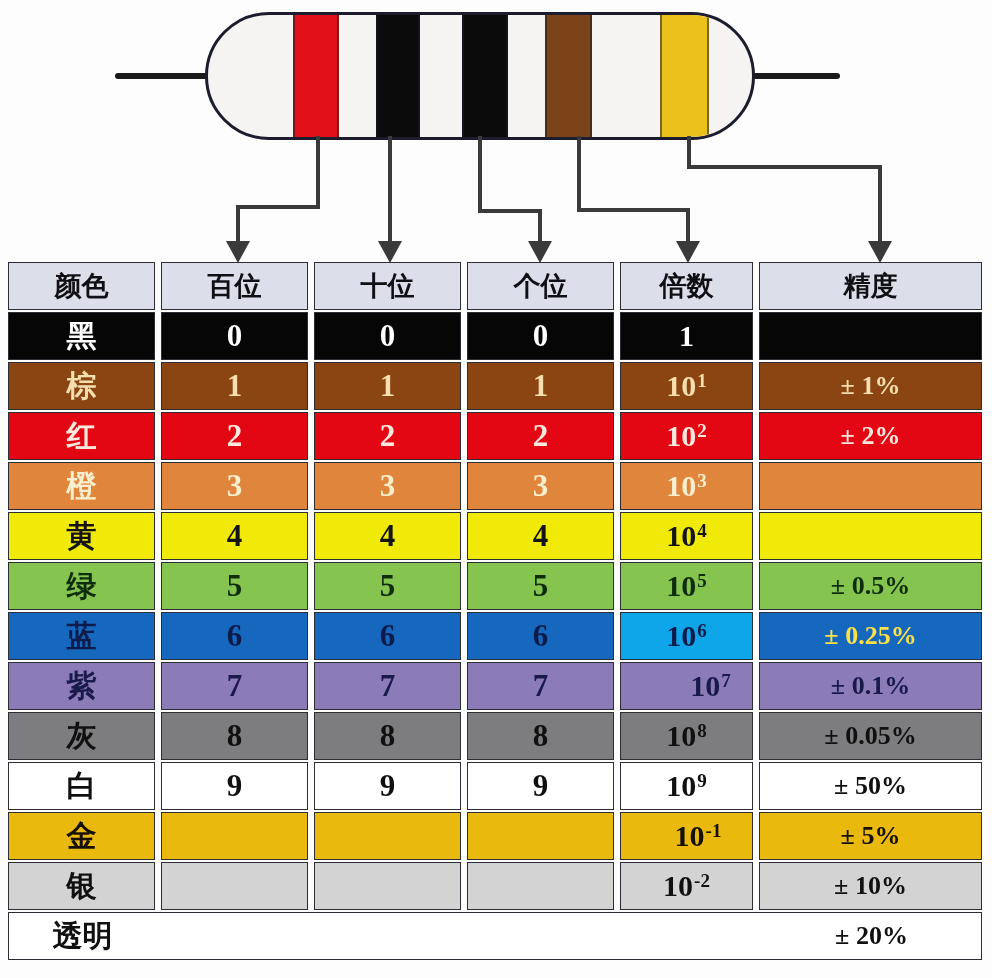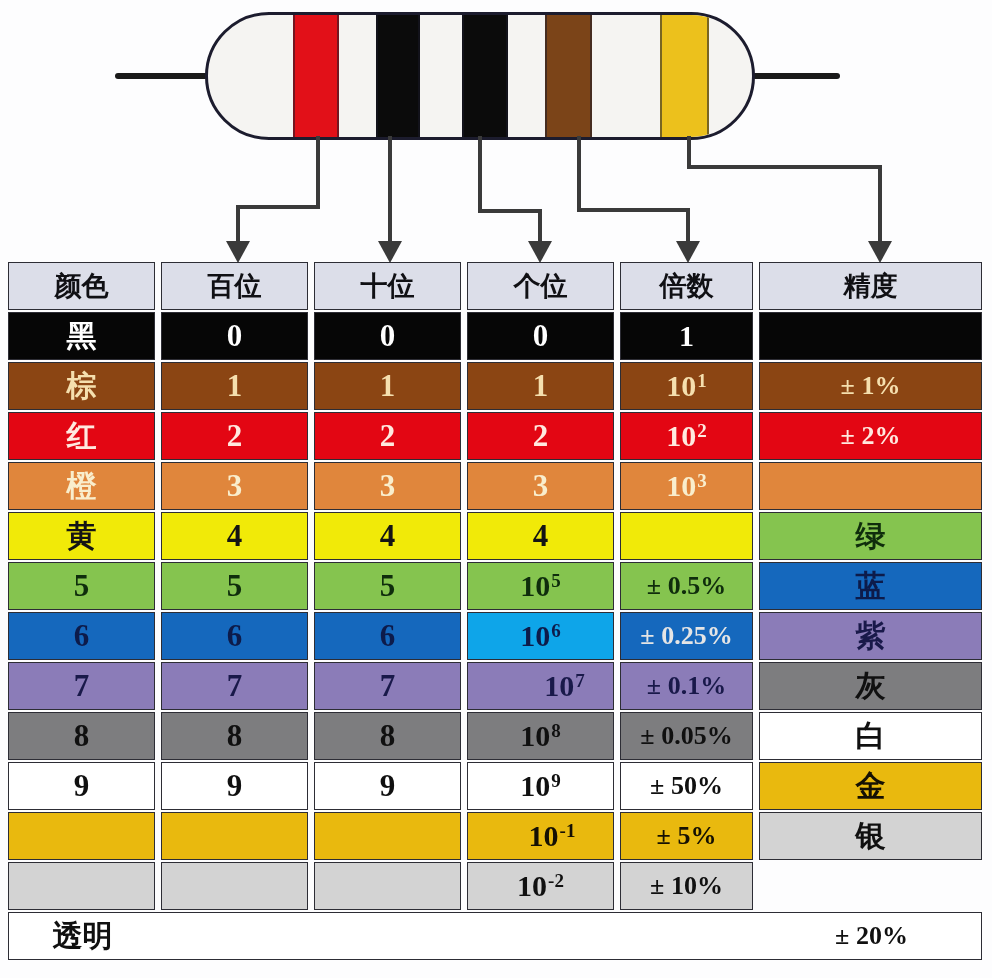--- a/index.html
+++ b/index.html
@@ -118,37 +118,40 @@
       <div class="cell num" style="background: rgb(224, 134, 60); color: rgb(249, 238, 205);">3</div>
       <div class="cell num" style="background: rgb(224, 134, 60); color: rgb(249, 238, 205);">3</div>
       <div class="cell num mult" style="background: rgb(224, 134, 60); color: rgb(249, 238, 205);">
         <span>10<sup>3</sup></span>
       </div>
       <div class="cell tol" style="background: rgb(224, 134, 60); color: rgb(249, 238, 205);"></div>
       <div class="cell lbl" style="background: rgb(241, 234, 8); color: rgb(20, 20, 20);">黄</div>
       <div class="cell num" style="background: rgb(241, 234, 8); color: rgb(20, 20, 20);">4</div>
       <div class="cell num" style="background: rgb(241, 234, 8); color: rgb(20, 20, 20);">4</div>
       <div class="cell num" style="background: rgb(241, 234, 8); color: rgb(20, 20, 20);">4</div>
+      <div class="cell num mult" style="background: rgb(241, 234, 8); color: rgb(20, 20, 20);">
+        <span>10<sup>4</sup></span>
+      </div>
       <div class="cell tol" style="background: rgb(241, 234, 8); color: rgb(20, 20, 20);"></div>
       <div class="cell lbl" style="background: rgb(133, 196, 79); color: rgb(15, 45, 12);">绿</div>
       <div class="cell num" style="background: rgb(133, 196, 79); color: rgb(15, 45, 12);">5</div>
       <div class="cell num" style="background: rgb(133, 196, 79); color: rgb(15, 45, 12);">5</div>
       <div class="cell num" style="background: rgb(133, 196, 79); color: rgb(15, 45, 12);">5</div>
       <div class="cell num mult" style="background: rgb(133, 196, 79); color: rgb(15, 45, 12);">
         <span>10<sup>5</sup></span>
       </div>
       <div class="cell tol" style="background: rgb(133, 196, 79); color: rgb(15, 45, 12);">± 0.5%</div>
       <div class="cell lbl" style="background: rgb(21, 104, 189); color: rgb(13, 27, 74);">蓝</div>
       <div class="cell num" style="background: rgb(21, 104, 189); color: rgb(13, 27, 74);">6</div>
       <div class="cell num" style="background: rgb(21, 104, 189); color: rgb(13, 27, 74);">6</div>
       <div class="cell num" style="background: rgb(21, 104, 189); color: rgb(13, 27, 74);">6</div>
       <div class="cell num mult" style="background: #0ea5e9; color: rgb(13, 27, 74);">
         <span>10<sup>6</sup></span>
       </div>
-      <div class="cell tol" style="background: rgb(21, 104, 189); color: #e5e5e5;">± 0.25%</div>
+      <div class="cell tol" style="background: rgb(21, 104, 189); color: #fde047;">± 0.25%</div>
       <div class="cell lbl" style="background: rgb(139, 124, 184); color: rgb(25, 25, 74);">紫</div>
       <div class="cell num" style="background: rgb(139, 124, 184); color: rgb(25, 25, 74);">7</div>
       <div class="cell num" style="background: rgb(139, 124, 184); color: rgb(25, 25, 74);">7</div>
       <div class="cell num" style="background: rgb(139, 124, 184); color: rgb(25, 25, 74);">7</div>
       <div class="cell num mult" style="background: rgb(139, 124, 184); color: rgb(25, 25, 74); padding-left: 48px;">
         <span>10<sup>7</sup></span>
       </div>
       <div class="cell tol" style="background: rgb(139, 124, 184); color: rgb(25, 25, 74);">± 0.1%</div>
       <div class="cell lbl" style="background: rgb(125, 125, 127); color: rgb(16, 16, 16);">灰</div>
       <div class="cell num" style="background: rgb(125, 125, 127); color: rgb(16, 16, 16);">8</div>

